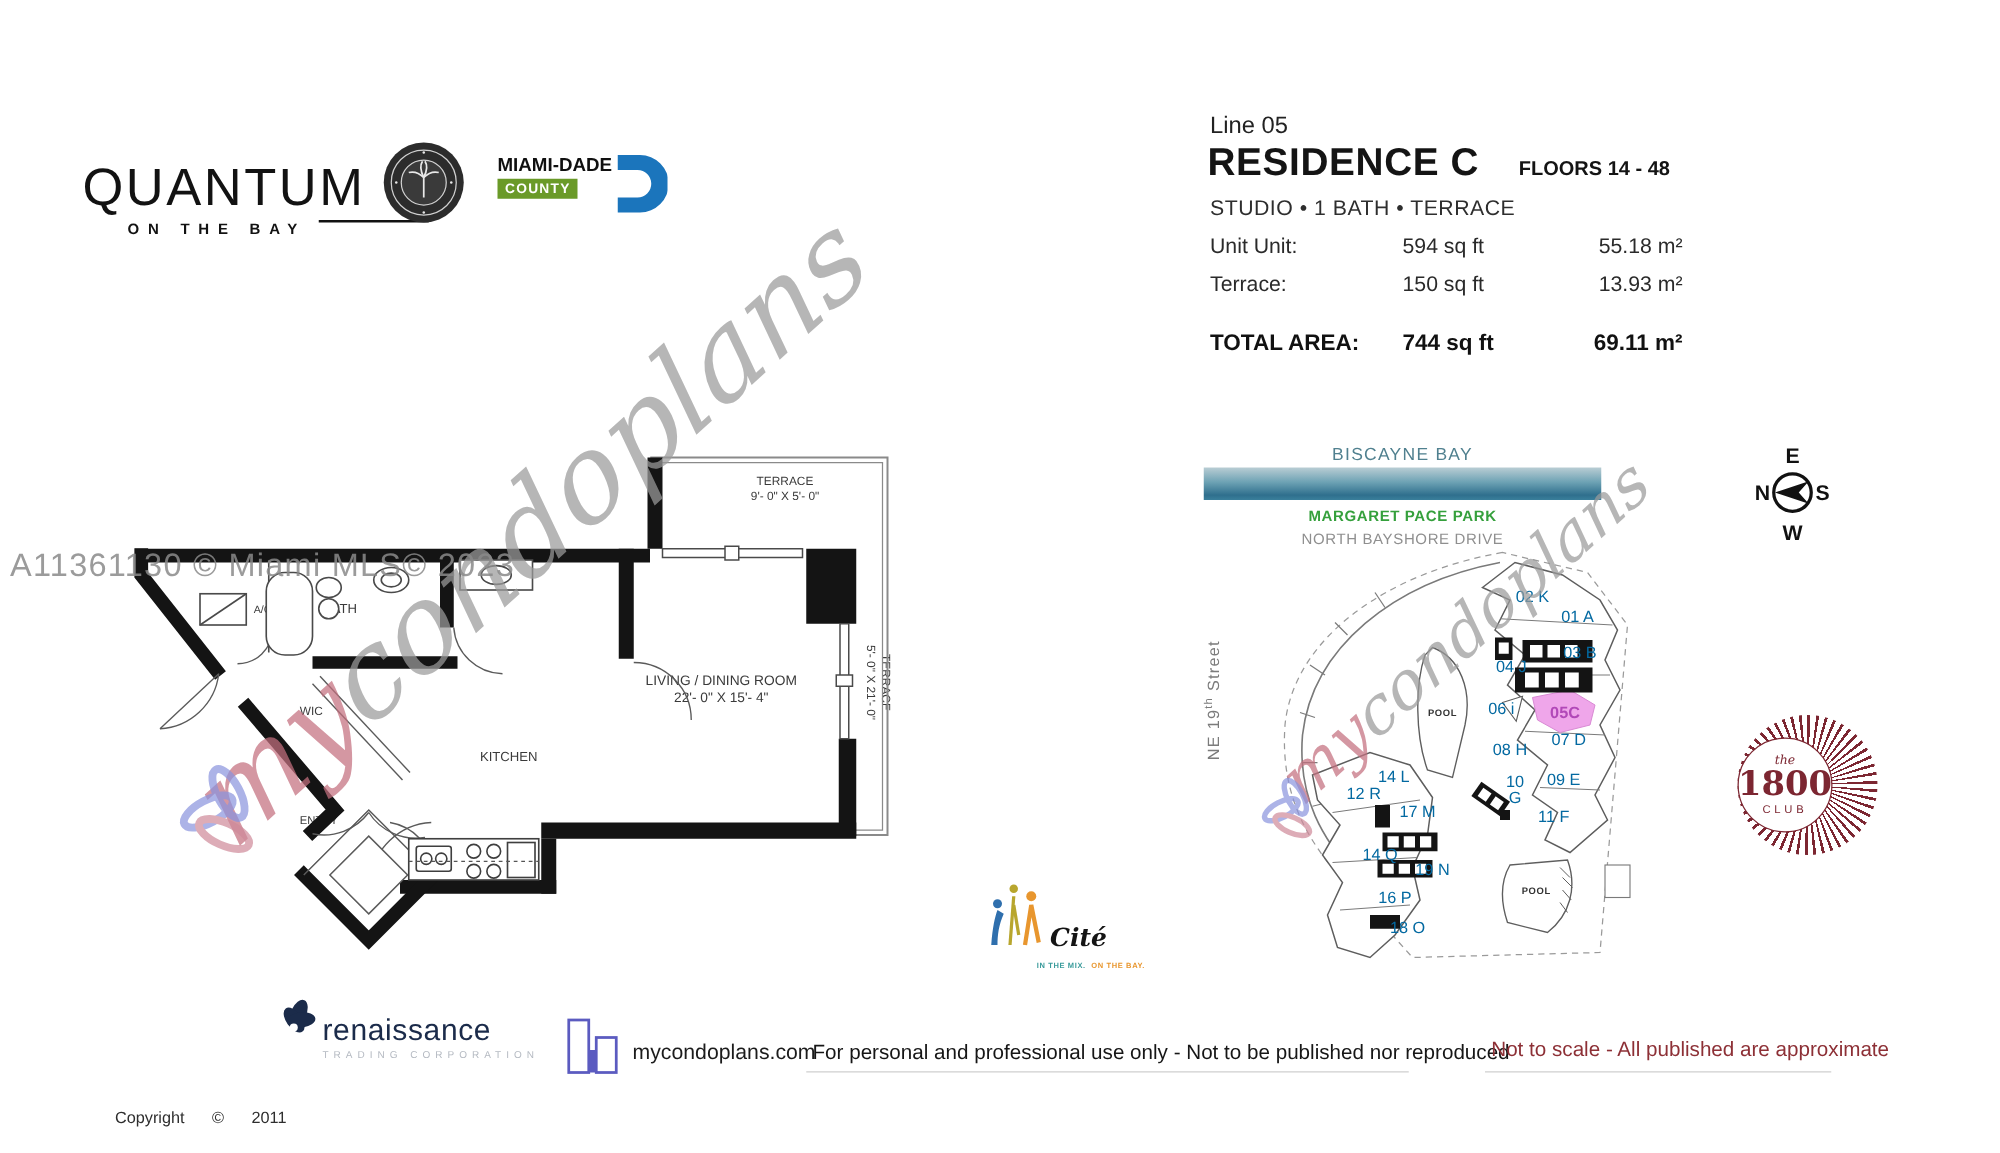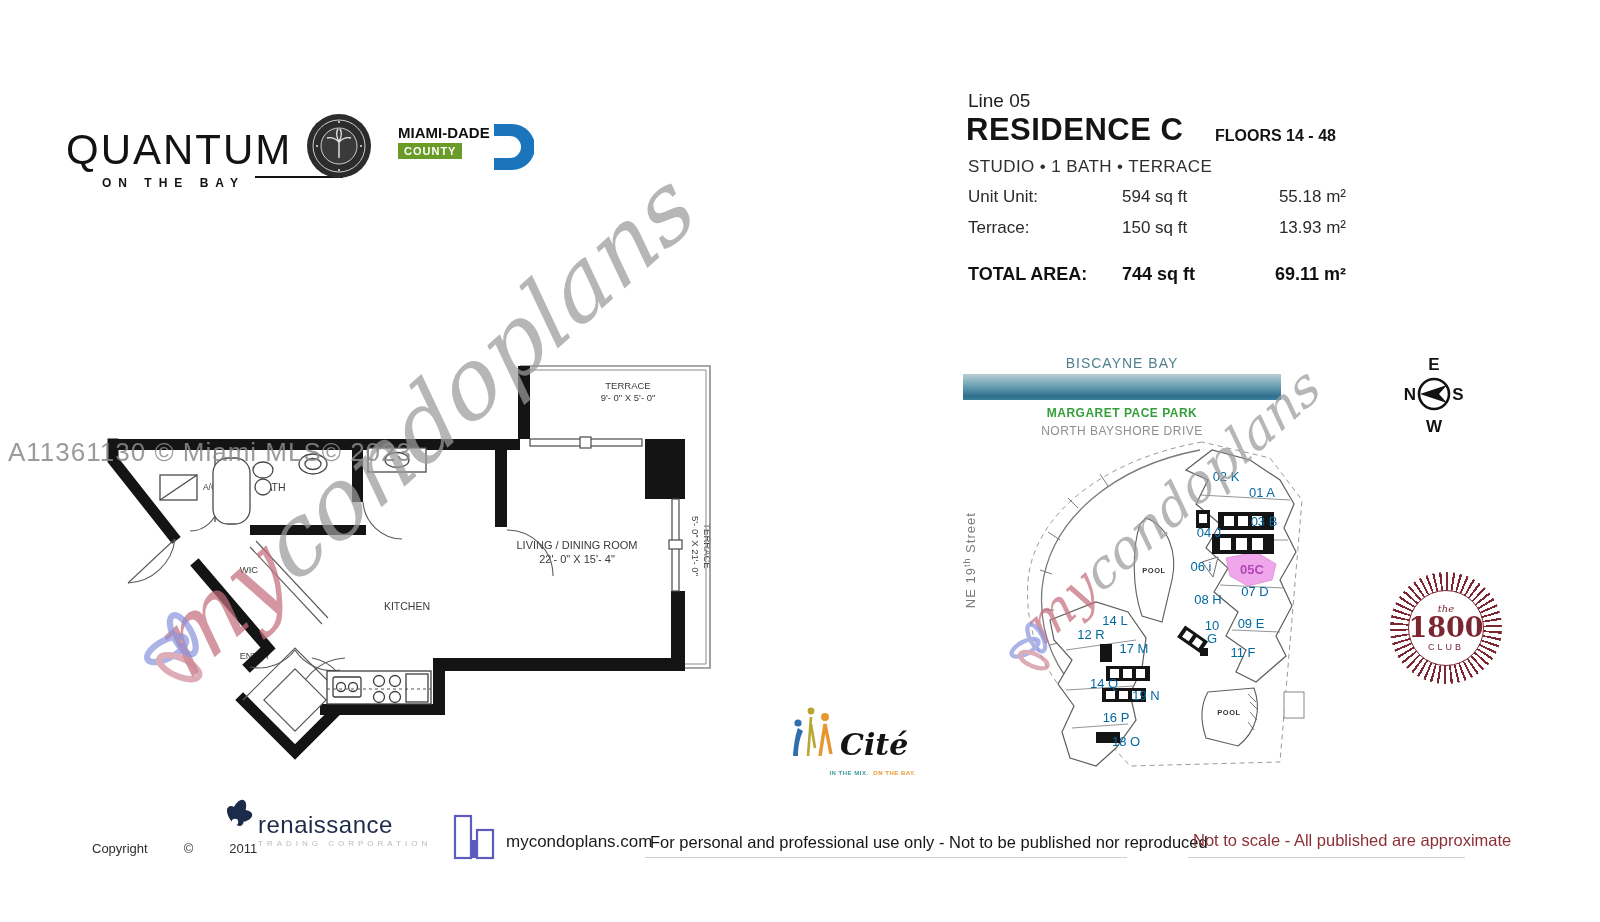--- a/index.html
+++ b/index.html
@@ -45,29 +45,29 @@
   .drive{font-size:12px;color:#8f8f8f;letter-spacing:.5px;}
   .street{font-size:13px;color:#7b7b7b;letter-spacing:1px;transform:rotate(-90deg);text-align:center;}
   .su{position:absolute;transform:translate(-50%,-50%);font-size:13px;color:#0369a1;
       white-space:pre-line;text-align:center;line-height:1.02;z-index:3;}
   .su-pool{font-size:7.5px;font-weight:700;color:#333;letter-spacing:.5px;}
   .su-hl{color:#b148b8;font-weight:600;}
 
   
   .club-ring{width:112px;height:112px;border-radius:50%;
              background:repeating-conic-gradient(#7c2631 0deg 2.4deg,#ffffff 2.4deg 7.2deg);
-             display:flex;align-items:center;justify-content:center;}
+             display:flex;align-items:center;}
   .club-inner{width:74px;height:74px;border-radius:50%;background:#fff;border:1px solid #7c2631;
               display:flex;flex-direction:column;align-items:center;justify-content:center;color:#7c2631;}
   .club-pre{font-family:"DejaVu Serif",serif;font-style:italic;font-size:10px;line-height:1;}
   .club-num{font-family:"DejaVu Serif",serif;font-weight:700;font-size:27px;line-height:1;}
   .club-post{font-size:9px;letter-spacing:3px;line-height:1;margin-top:2px;}
 
   
-  .cite-name{font-family:"DejaVu Serif",serif;font-style:italic;font-weight:700;font-size:30px;color:#141414;line-height:1;}
+  .cite-name{font-family:"DejaVu Serif",serif;font-style:italic;font-weight:700;font-size:20px;color:#141414;line-height:1;}
   .cite-tag1{font-size:6px;font-weight:700;color:#3a9b9b;letter-spacing:.5px;}
   .cite-tag2{font-size:6px;font-weight:800;color:#e8962e;letter-spacing:.5px;}
 
   
   .foot{font-size:13px;color:#2e2e2e;}
   .ren-name{font-size:24px;color:#1b2b4a;letter-spacing:.5px;line-height:1;}
   .ren-sub{font-size:8px;color:#b5bac2;letter-spacing:4px;margin-top:2px;}
   .site-url{font-size:17px;color:#1c1c1c;}
   .disclaimer{font-size:16.5px;color:#161616;}
   .scale-note{font-size:16.5px;color:#8d3036;}
@@ -407,21 +407,21 @@
         </g>
       </svg>
       <span class="cite-name" style="margin-left:2px;">Cité</span>
     </div>
     <div style="text-align:right;margin-top:1px;">
       <span class="cite-tag1">IN THE MIX.</span>
       <span class="cite-tag2">ON THE BAY.</span>
     </div>
   </div>
 
-  <div class="abs foot" style="left:92px;top:841px;display:flex;gap:36px;">
+  <div class="abs foot" style="left:92px;top:886px;display:flex;gap:22px;">
     <span>Copyright</span>
     <span>©</span>
     <span>2011</span>
   </div>
 
   <div class="abs" style="left:216px;top:798px;">
     <div style="display:flex;align-items:flex-end;">
       <svg width="38" height="50" viewBox="0 0 40 52">
         <ellipse cx="20" cy="12" rx="6.5" ry="12" fill="#1b2b4a" transform="rotate(24 20 22)"></ellipse>
         <ellipse cx="10" cy="30" rx="6.5" ry="12" fill="#1b2b4a" transform="rotate(144 17 26)"></ellipse>

